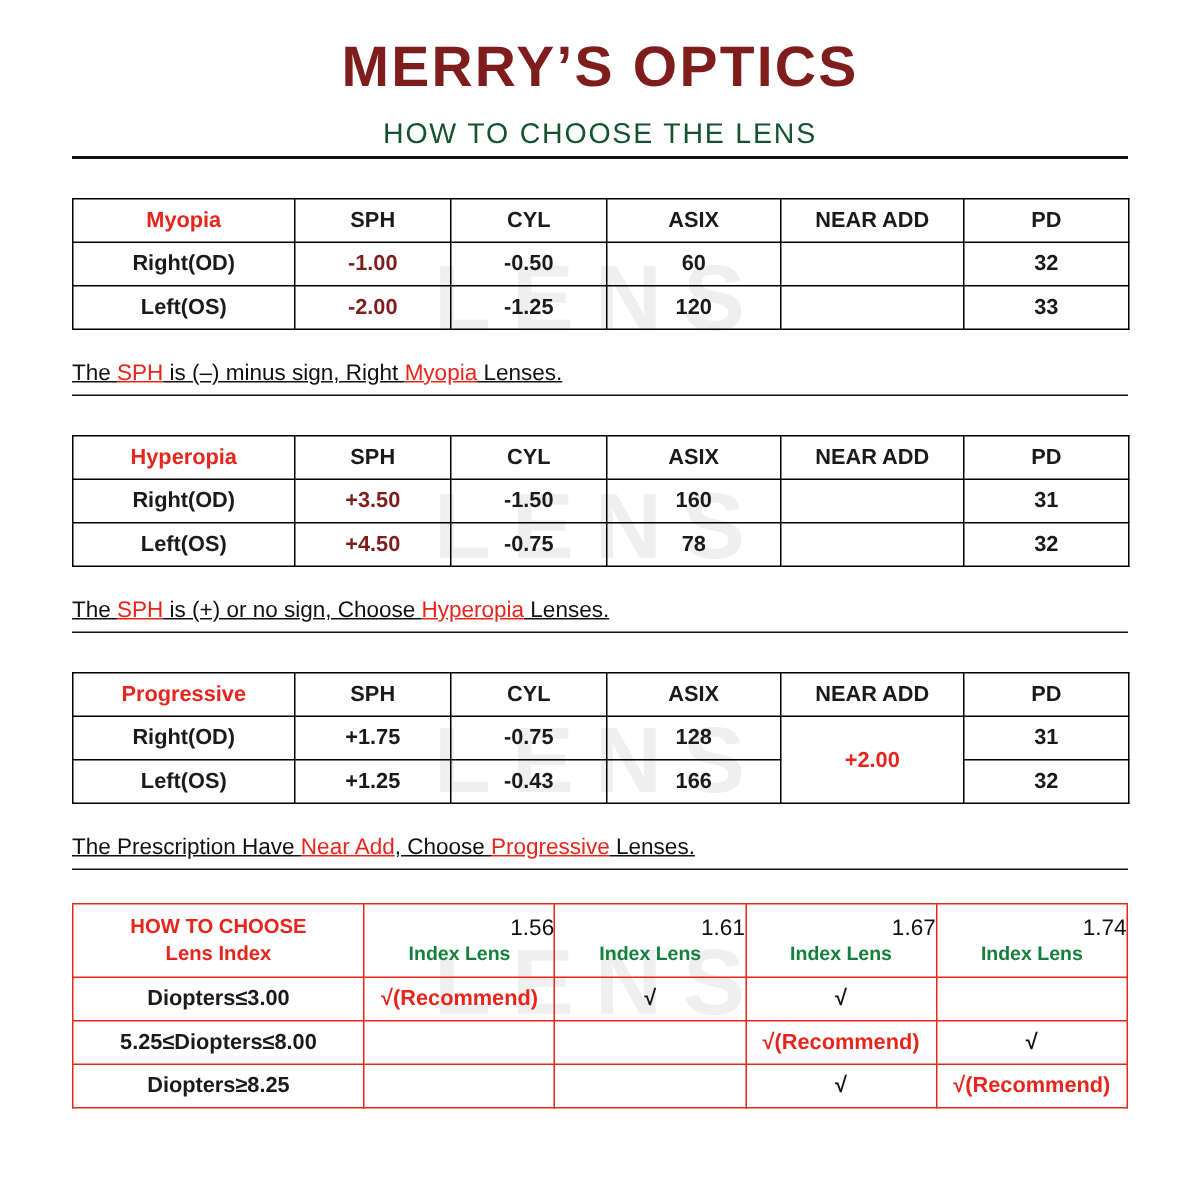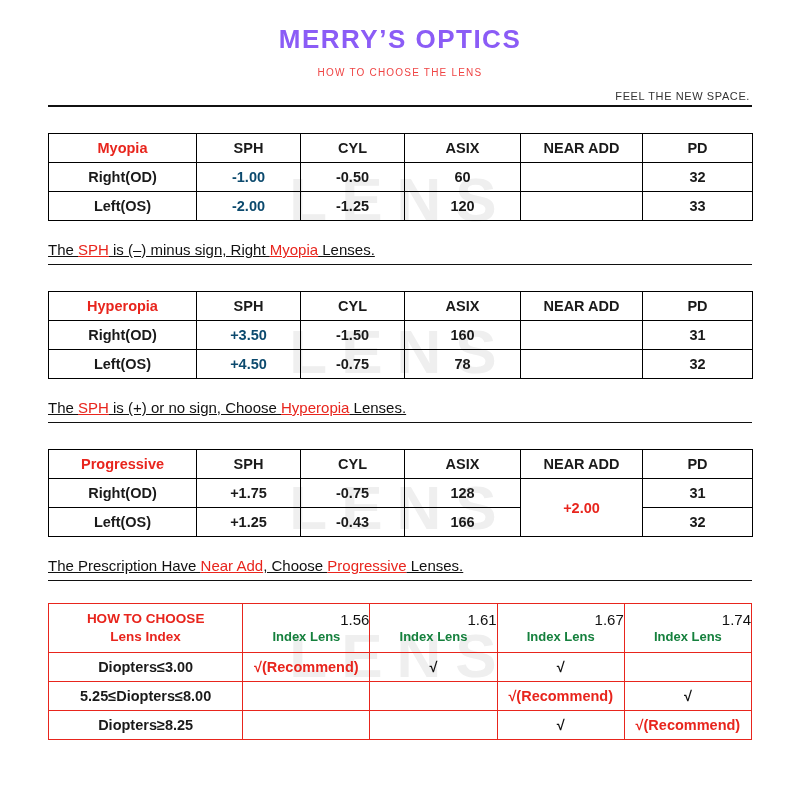--- a/index.html
+++ b/index.html
@@ -19,31 +19,31 @@
     position: relative;
     width: 800px;
     height: 800px;
     box-sizing: border-box;
     padding: 0 48px;
   }
 
   
   .brand-title {
     text-align: center;
-    font-size: 26px;
+    font-size: 38px;
     font-weight: bold;
     letter-spacing: 1.5px;
-    color: #8b5cf6;
+    color: #7f1d1d;
     margin-top: 24px;
   }
   .brand-sub {
     text-align: center;
-    font-size: 10px;
+    font-size: 19px;
     letter-spacing: 1.2px;
-    color: #ef4444;
+    color: #14532d;
     margin-top: 12px;
   }
   .brand-tag {
     text-align: right;
     font-size: 11px;
     letter-spacing: 0.6px;
     color: #333;
     margin-top: 12px;
     padding-right: 2px;
   }
@@ -101,21 +101,21 @@
   .hdr-type {
     color: #e8251d;
     font-weight: bold;
     font-size: 15px;
   }
   .row-eye {
     text-align: right;
     padding-right: 10px;
     font-weight: bold;
   }
-  .val-red { color: #0c4a6e; }
+  .val-red { color: #7f1d1d; }
   .near-add-big {
     color: #e8251d;
     font-size: 19px;
     font-weight: bold;
   }
 
   
   .caption {
     position: relative;
     z-index: 1;
@@ -178,21 +178,20 @@
 
 <div class="page">
 
   <div class="watermark wm1">LENS</div>
   <div class="watermark wm2">LENS</div>
   <div class="watermark wm3">LENS</div>
   <div class="watermark wm4">LENS</div>
 
   <div class="brand-title">MERRY’S OPTICS</div>
   <div class="brand-sub">HOW TO CHOOSE THE LENS</div>
-  <div class="brand-tag">FEEL THE NEW SPACE.</div>
   <div class="header-rule"></div>
 
   <div class="sp-b"></div>
 
   <div class="rx-wrap">
     <table class="rx">
       <colgroup>
         <col class="col-label">
           <col class="col-sph">
           <col class="col-cyl">

